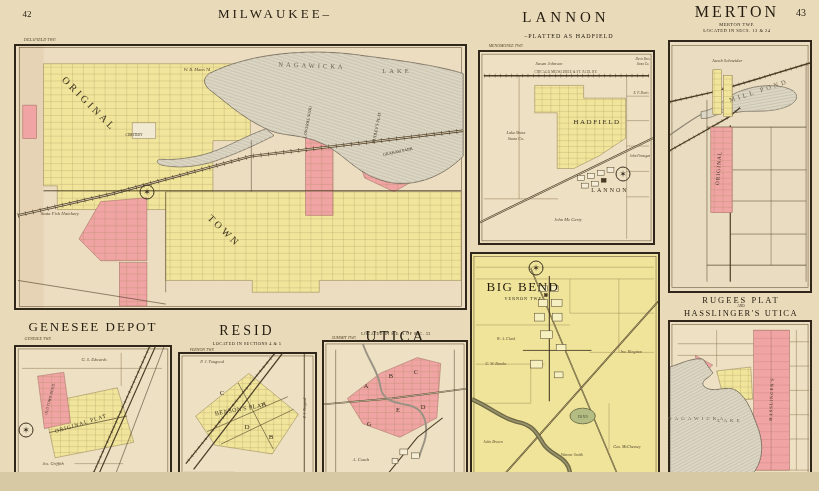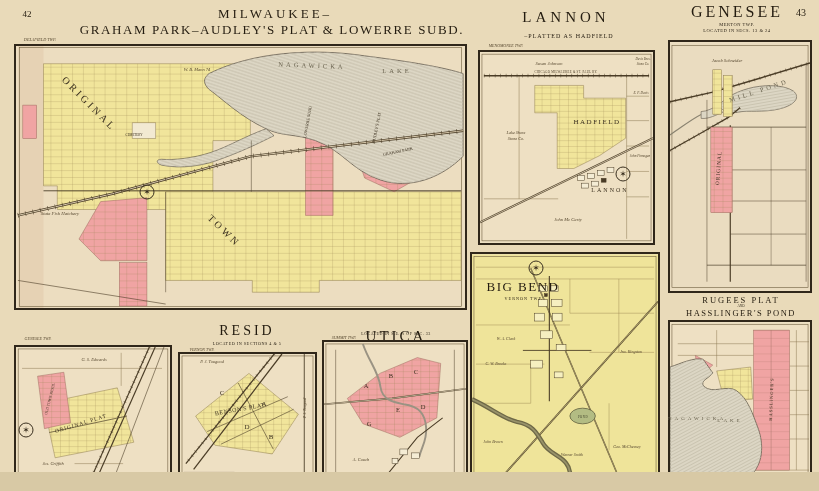--- a/index.html
+++ b/index.html
@@ -21,21 +21,20 @@
 </style>
 </head>
 <body>
 
 <div class="page">
 
   <span class="t" style="left:27px;top:14px;font-size:9px;">42</span>
   <span class="t" style="left:801px;top:13px;font-size:10px;">43</span>
 
   <span class="t" style="left:275px;top:13px;font-size:13px;letter-spacing:3px;">MILWAUKEE–</span>
-  <span class="t" style="left:272px;top:29px;font-size:13px;letter-spacing:1.6px;">GRAHAM PARK–AUDLEY'S PLAT &amp; LOWERRE SUBD.</span>
   <span class="t it" style="left:40px;top:40px;font-size:4.2px;">DELAFIELD TWP.</span>
 
   <div class="panel" style="left:14px;top:44px;width:453px;height:266px;">
     <svg viewBox="0 0 452 266">
       <defs>
         <pattern id="dg" width="11" height="7" patternUnits="userSpaceOnUse">
           <path d="M11 0H0V7" fill="none" stroke="#97824f" stroke-width="0.45"></path>
         </pattern>
         <pattern id="dh" width="5" height="3.2" patternUnits="userSpaceOnUse" patternTransform="rotate(18)">
           <path d="M0 1.6H5" stroke="#c5bfab" stroke-width="0.9"></path>
@@ -154,21 +153,21 @@
   <span class="lbl it" style="left:516px;top:133px;font-size:4.2px;">Lake Shore</span>
   <span class="lbl it" style="left:516px;top:139px;font-size:4.2px;">Stone Co.</span>
   <span class="lbl it" style="left:568px;top:220px;font-size:4.6px;">John Mc Carty</span>
   <span class="lbl" style="left:610px;top:190px;font-size:6px;letter-spacing:2px;">LANNON</span>
   <span class="lbl it" style="left:643px;top:60px;font-size:3.2px;">Davis Bros.</span>
   <span class="lbl it" style="left:643px;top:65px;font-size:3.2px;">Stone Co.</span>
   <span class="lbl it" style="left:641px;top:94px;font-size:3.4px;">E. P. Davis</span>
   <span class="lbl it" style="left:640px;top:157px;font-size:3.4px;">John Finnegan</span>
   <span class="compass" style="left:623px;top:174px;"></span>
 
-  <span class="t" style="left:737px;top:12px;font-size:16px;letter-spacing:3px;">GENESEE</span>
+  <span class="t" style="left:737px;top:12px;font-size:16px;letter-spacing:3px;">MERTON</span>
   <span class="t" style="left:737px;top:25px;font-size:4.5px;letter-spacing:0.5px;">MERTON TWP.</span>
   <span class="t" style="left:737px;top:31px;font-size:4.5px;letter-spacing:0.5px;">LOCATED IN SECS. 13 &amp; 24</span>
 
   <div class="panel" style="left:668px;top:40px;width:144px;height:253px;">
     <svg viewBox="0 0 144 253">
       <defs>
         <pattern id="mg" width="9" height="6" patternUnits="userSpaceOnUse">
           <path d="M9 0H0V6" fill="none" stroke="#97824f" stroke-width="0.45"></path>
         </pattern>
         <pattern id="mh" width="5" height="3" patternUnits="userSpaceOnUse" patternTransform="rotate(-10)">
@@ -267,20 +266,21 @@
   <span class="t" style="left:524px;top:299px;font-size:4.2px;letter-spacing:1px;">VERNON TWP.</span>
   <span class="lbl it" style="left:506px;top:339px;font-size:4px;">W. A. Clark</span>
   <span class="lbl it" style="left:496px;top:364px;font-size:4px;">C. W. Brooks</span>
   <span class="lbl it" style="left:631px;top:352px;font-size:4px;">Jno. Kingston</span>
   <span class="lbl" style="left:583px;top:417px;font-size:3px;color:#3c3d28;letter-spacing:0.5px;">POND</span>
   <span class="lbl it" style="left:493px;top:442px;font-size:4px;">John Brown</span>
   <span class="lbl it" style="left:572px;top:455px;font-size:4px;">Warner Smith</span>
   <span class="lbl it" style="left:627px;top:447px;font-size:4px;">Geo. McChesney</span>
   <span class="compass" style="left:536px;top:268px;"></span>
 
+  <span class="t" style="left:93px;top:326px;font-size:13px;letter-spacing:2px;">GENESEE DEPOT</span>
   <span class="t it" style="left:38px;top:339px;font-size:4px;">GENESEE TWP.</span>
 
   <div class="panel" style="left:14px;top:345px;width:158px;height:142px;">
     <svg viewBox="0 0 158 142">
       <defs>
         <pattern id="gg" width="9" height="6" patternUnits="userSpaceOnUse">
           <path d="M9 0H0V6" fill="none" stroke="#97824f" stroke-width="0.45"></path>
         </pattern>
       </defs>
       <rect width="158" height="142" fill="#eee0c3"></rect>
@@ -389,21 +389,21 @@
   <span class="lbl" style="left:366px;top:386px;font-size:6.5px;">A</span>
   <span class="lbl" style="left:391px;top:376px;font-size:6.5px;">B</span>
   <span class="lbl" style="left:416px;top:372px;font-size:6.5px;">C</span>
   <span class="lbl" style="left:369px;top:424px;font-size:6.5px;">G</span>
   <span class="lbl" style="left:398px;top:410px;font-size:6.5px;">E</span>
   <span class="lbl" style="left:423px;top:407px;font-size:6.5px;">D</span>
   <span class="lbl it" style="left:361px;top:460px;font-size:4.4px;">A. Couch</span>
 
   <span class="t" style="left:741px;top:300px;font-size:8.5px;letter-spacing:2px;">RUGEES PLAT</span>
   <span class="t" style="left:741px;top:307px;font-size:3.2px;">AND</span>
-  <span class="t" style="left:741px;top:313px;font-size:8.5px;letter-spacing:1.5px;">HASSLINGER'S POND</span>
+  <span class="t" style="left:741px;top:313px;font-size:8.5px;letter-spacing:1.5px;">HASSLINGER'S UTICA</span>
 
   <div class="panel" style="left:668px;top:320px;width:144px;height:167px;">
     <svg viewBox="0 0 144 167">
       <defs>
         <pattern id="rg" width="8" height="6" patternUnits="userSpaceOnUse">
           <path d="M8 0H0V6" fill="none" stroke="#97824f" stroke-width="0.45"></path>
         </pattern>
         <pattern id="rh" width="5" height="3" patternUnits="userSpaceOnUse" patternTransform="rotate(-28)">
           <path d="M0 1.5H5" stroke="#c5bfab" stroke-width="0.8"></path>
         </pattern>

